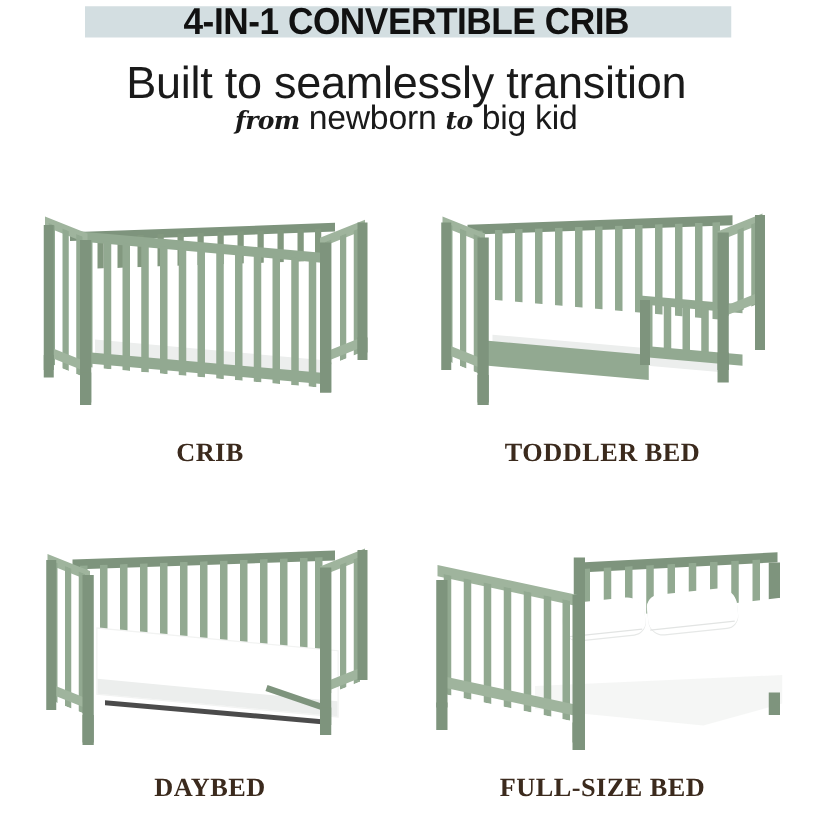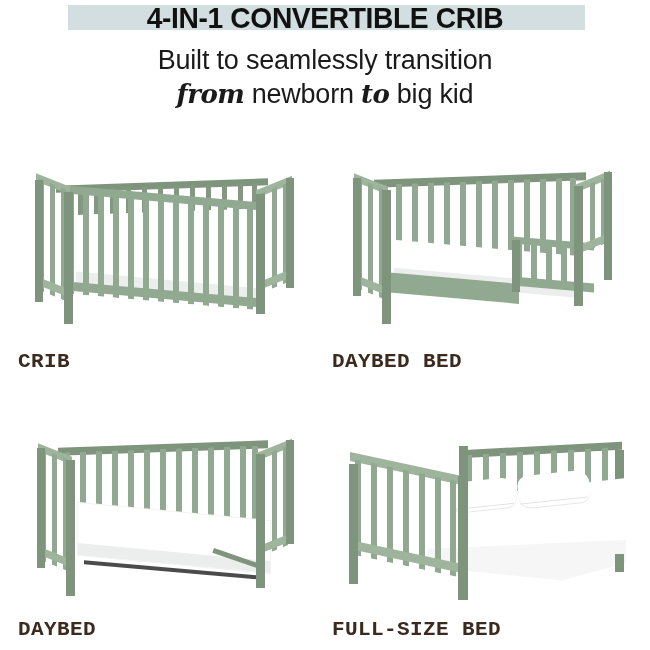--- a/index.html
+++ b/index.html
@@ -25,53 +25,53 @@
     font-weight:bold;
     font-size:30px;
     letter-spacing:-0.4px;
     color:#111111;
     transform:scaleX(0.94);
     white-space:nowrap;
   }
   .sub1{
     position:absolute;left:0;top:45px;width:650px;
     text-align:center;
-    font-size:27px;
+    font-size:36px;
     color:#1a1a1a;
     letter-spacing:-0.2px;
     white-space:nowrap;
   }
   .sub2{
     position:absolute;left:0;top:79px;width:650px;
     text-align:center;
     font-size:27px;
     color:#1a1a1a;
     letter-spacing:-0.2px;
     white-space:nowrap;
   }
   .script{
     font-family:"DejaVu Serif",serif;
     font-style:italic;
     font-weight:bold;
-    font-size:26px;
+    font-size:20px;
     letter-spacing:-0.5px;
     text-align:center;
   }
 
   
   .cell{position:absolute;}
   .cell-crib     {left:18px; top:150px; width:300px;height:240px;}
   .cell-toddler  {left:332px;top:150px; width:300px;height:240px;}
   .cell-daybed   {left:18px; top:420px; width:300px;height:230px;}
   .cell-full     {left:332px;top:420px; width:300px;height:230px;}
 
   .stage{position:absolute;left:0;top:0;width:300px;height:195px;}
   .caption{
-    position:absolute;left:0;width:300px;text-align:left;
-    font-family:Liberation Mono, monospace;
+    position:absolute;left:0;width:300px;text-align:center;
+    font-family:Liberation Serif, serif;
     font-weight:bold;font-size:21px;
     letter-spacing:0.4px;
     color:#3b2a1d;
     white-space:nowrap;
   }
   .cap-top{top:200px;}
   .cap-bot{top:198px;}
 
   
   .wood{position:absolute;background:#92a991;}
@@ -229,21 +229,21 @@
         <div class="slat" style="left:3px;width:5px;"></div>
         <div class="slat" style="left:15px;width:5px;"></div>
         <div class="slat" style="left:26px;width:5px;"></div>
       </div>
       <div class="wood-l" style="left:242px;top:90px;width:36px;height:8px;transform:skewY(-22deg);"></div>
       <div class="wood-d" style="left:242px;top:36px;width:9px;height:110px;"></div>
       <div class="wood-d" style="left:272px;top:22px;width:8px;height:98px;"></div>
       <div class="wood-d" style="left:242px;top:132px;width:9px;height:24px;"></div>
       <div class="wood-d" style="left:272px;top:112px;width:8px;height:18px;"></div>
     </div>
-    <div class="caption cap-top">DAYBED BED</div>
+    <div class="caption cap-top">TODDLER BED</div>
   </div>
 
   <div class="cell cell-full">
     <div class="stage">
 
       <div class="wood-d" style="left:128px;top:26px;width:162px;height:8px;transform:skewY(-3.0deg);"></div>
       <div class="slatgroup" style="left:130px;top:31px;width:158px;height:60px;transform:skewY(-3.0deg);">
         <div class="slat" style="left:4px;width:6px;"></div>
         <div class="slat" style="left:21px;width:6px;"></div>
         <div class="slat" style="left:38px;width:6px;"></div>

